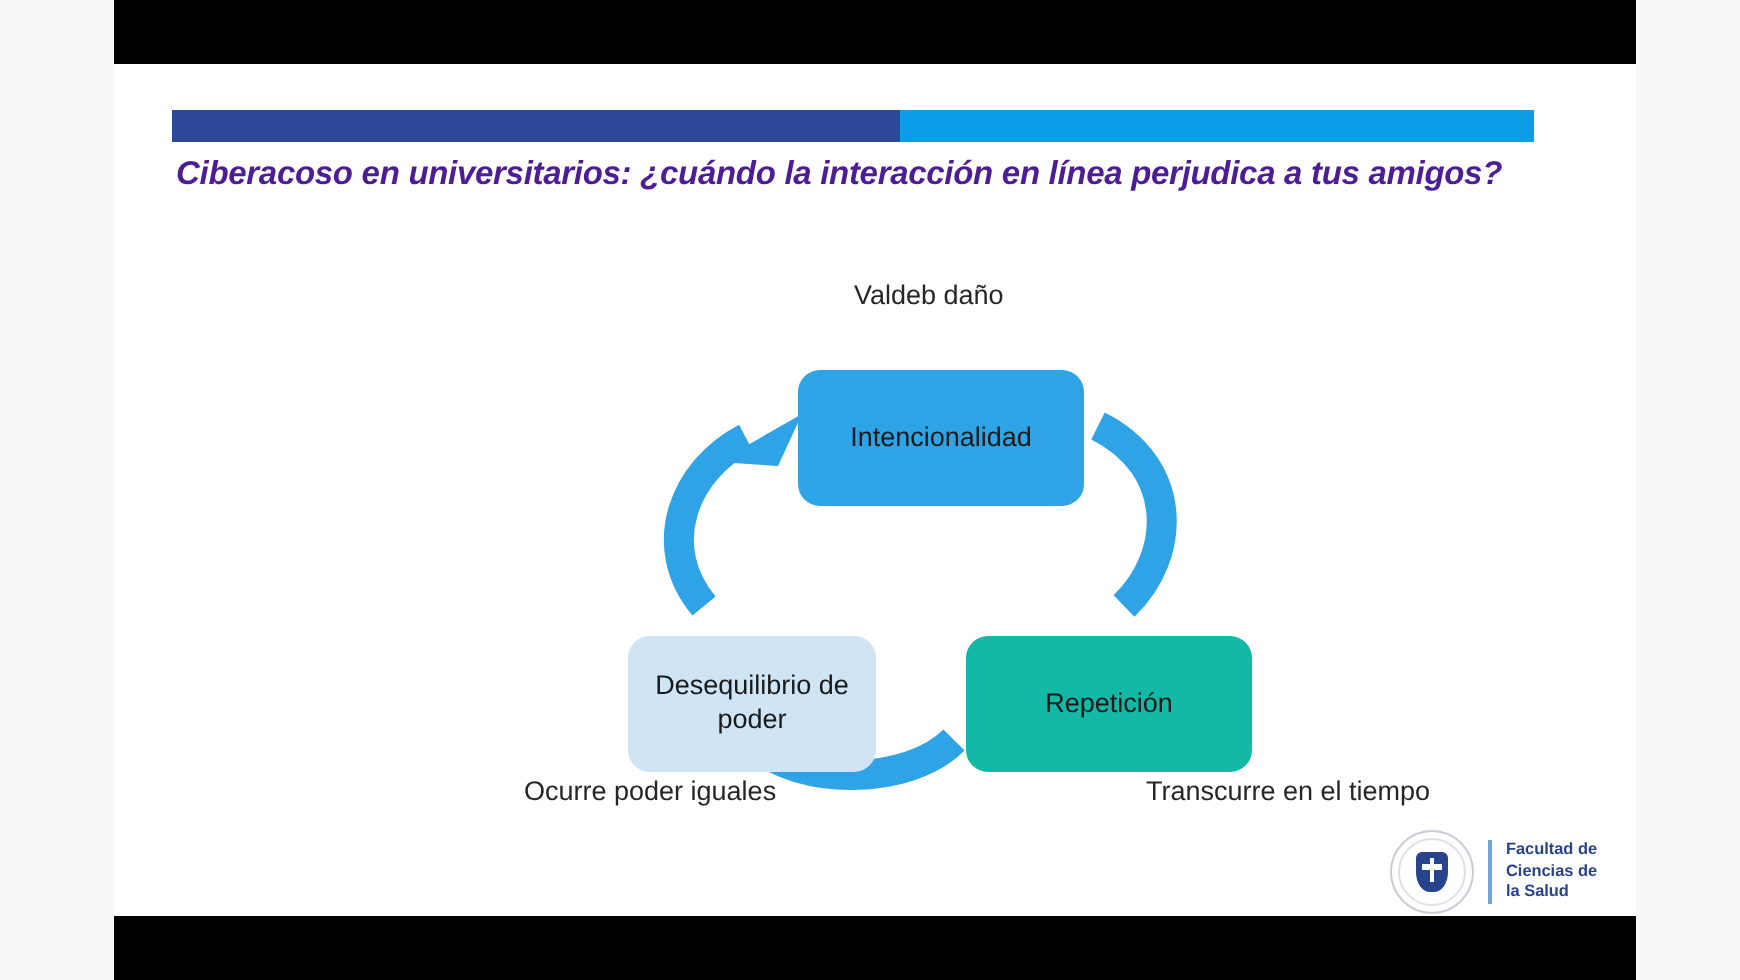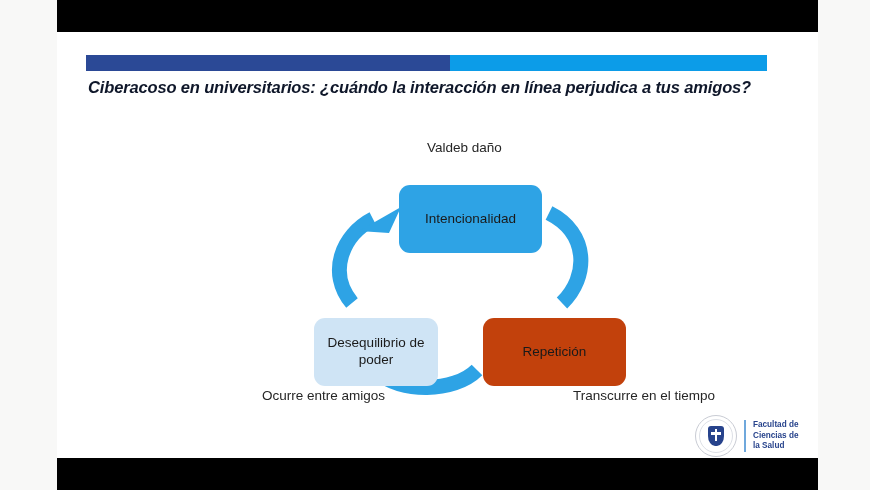--- a/index.html
+++ b/index.html
@@ -61,21 +61,21 @@
     background: #0c9ce8;
   }
   .slide-title {
     position: absolute;
     left: 31px;
     top: 46px;
     width: 700px;
     font-size: 16.5px;
     font-weight: bold;
     font-style: italic;
-    color: #0f172a;
+    color: #4c1d95;
     letter-spacing: -0.15px;
     white-space: nowrap;
   }
 
   
   .diagram {
     position: absolute;
     left: 120px;
     top: 95px;
     width: 520px;
@@ -107,21 +107,21 @@
     top: 46px;
     width: 143px;
     height: 68px;
     background: #2ea3e5;
   }
   .node-repeticion {
     left: 306px;
     top: 179px;
     width: 143px;
     height: 68px;
-    background: #c2410c;
+    background: #14b8a6;
   }
   .node-desequilibrio {
     left: 137px;
     top: 179px;
     width: 124px;
     height: 68px;
     background: #cfe4f5;
   }
 
   .cap {
@@ -310,21 +310,21 @@
         </svg>
 
         <div class="node node-intencionalidad">Intencionalidad</div>
 
         <div class="node node-repeticion">Repetición</div>
 
         <div class="node node-desequilibrio">Desequilibrio de poder</div>
 
         <div class="cap cap-top">Valdeb daño</div>
 
-        <div class="cap cap-left">Ocurre entre amigos</div>
+        <div class="cap cap-left">Ocurre poder iguales</div>
 
         <div class="cap cap-right">Transcurre en el tiempo</div>
       </div>
 
       <div class="logo">
         <div class="logo-seal">
           <div class="shield"></div>
         </div>
         <div class="logo-divider"></div>
         <div class="logo-text">

